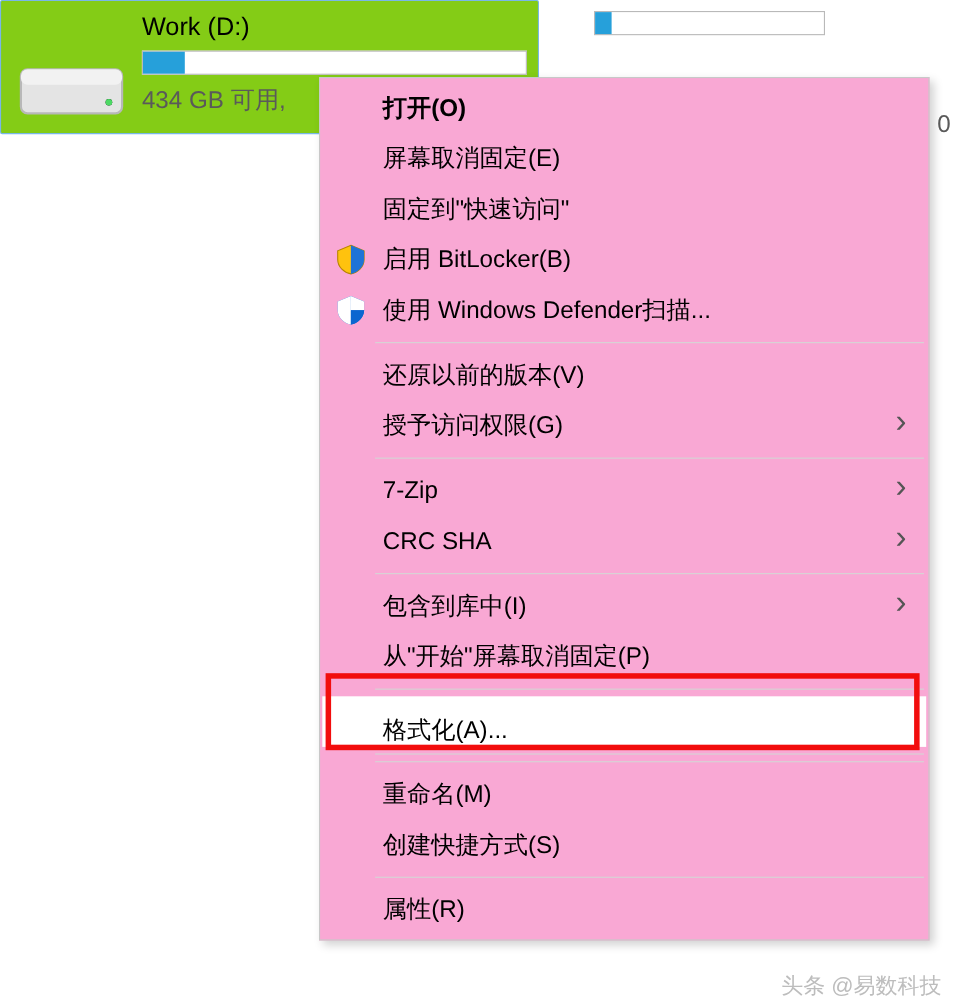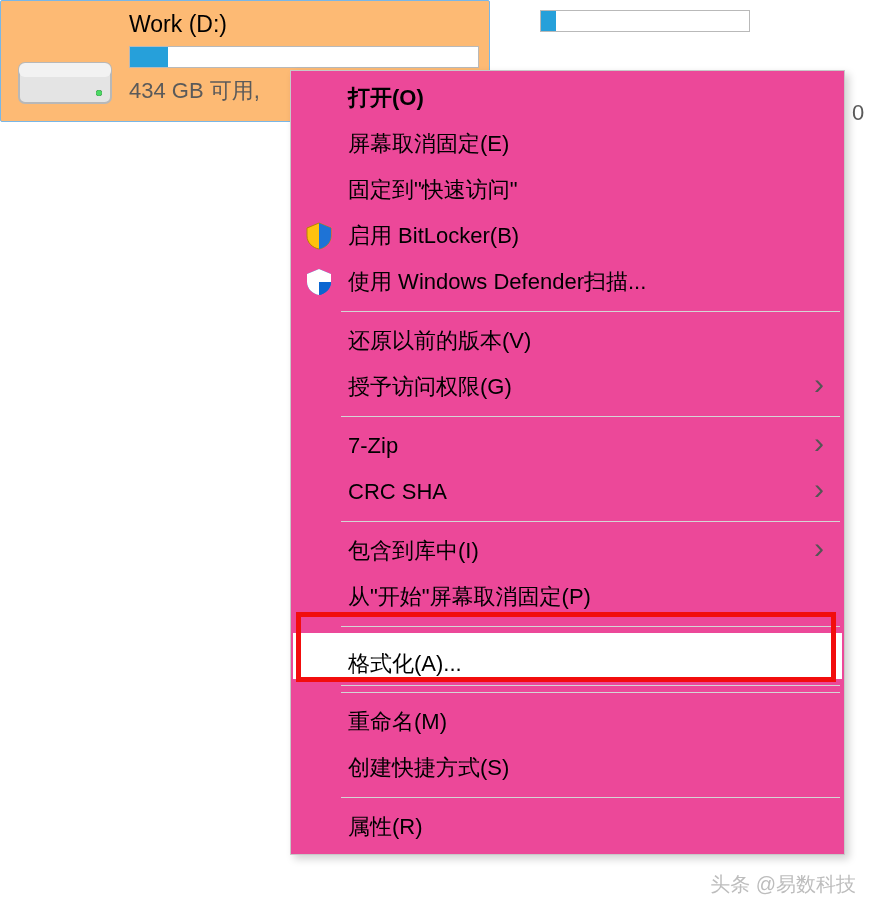--- a/index.html
+++ b/index.html
@@ -21,21 +21,21 @@
   }
   .drive-card {
     display: flex;
     align-items: flex-start;
     gap: 14px;
     padding: 10px 14px 10px 14px;
     width: 490px;
     border-radius: 2px;
   }
   .drive-card.selected {
-    background: #fdba74;
+    background: #84cc16;
     border: 1px solid #79b7e7;
   }
   .drive-card.other {
     width: 260px;
   }
   .drive-icon-wrap {
     width: 100px;
     height: 100px;
     display: flex;
     align-items: flex-end;
@@ -58,21 +58,21 @@
   .drive-bar.small { width: 210px; }
   .drive-bar.small .drive-bar-fill { width: 7%; }
   .drive-free { font-size: 22px; color: #5a5a5a; }
 
   
   .context-menu {
     position: absolute;
     left: 290px;
     top: 70px;
     width: 555px;
-    background: #ec4899;
+    background: #f9a8d4;
     border: 1px solid #c8c8c8;
     box-shadow: 4px 4px 8px rgba(0,0,0,0.18);
     padding: 4px 2px;
     z-index: 50;
   }
   .menu-item {
     display: flex;
     align-items: center;
     height: 46px;
     padding-left: 55px;
@@ -108,21 +108,21 @@
     left: 296px;
     top: 612px;
     width: 540px;
     height: 70px;
     z-index: 60;
     pointer-events: none;
   }
   .watermark {
     position: absolute;
     right: 14px;
-    bottom: 14px;
+    bottom: 2px;
     font-size: 20px;
     color: #bdbdbd;
     z-index: 70;
   }
   .truncated-partial{
     position:absolute;
     left:852px;
     top:100px;
     color:#5a5a5a;
     font-size:22px;

